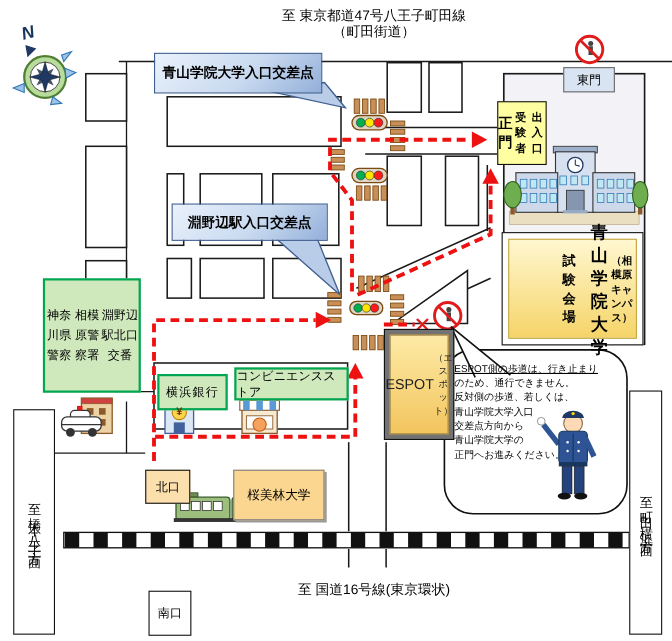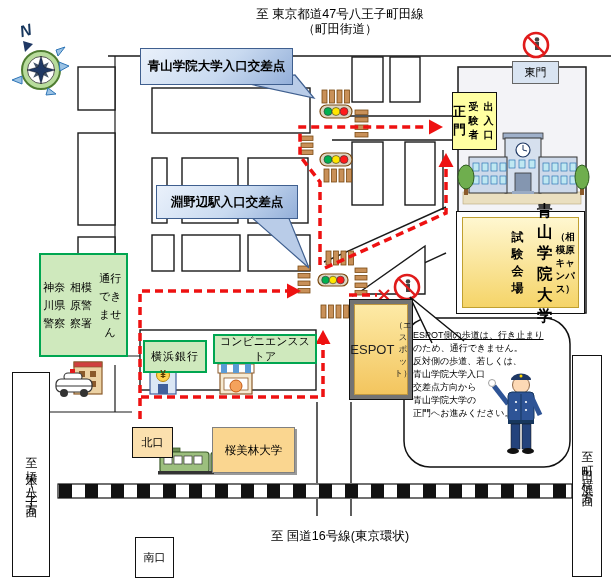--- a/index.html
+++ b/index.html
@@ -1,20 +1,20 @@
 <!DOCTYPE html>
 <html><head>
 <meta charset="utf-8">
 <style>
   html,body{margin:0;padding:0;background:#ffffff;}
   #stage{position:relative;width:611px;height:583px;background:#ffffff;overflow:hidden;
          font-family:"Liberation Sans","DejaVu Sans",sans-serif;color:#000;}
   #map-svg{position:absolute;left:0;top:0;z-index:1;}
   .abs{position:absolute;z-index:3;box-sizing:border-box;}
-  .ctr{display:flex;align-items:center;justify-content:center;text-align:center;}
+  .ctr{display:flex;align-items:center;justify-content:center;}
   .col{display:flex;flex-direction:row;align-items:center;justify-content:center;text-align:center;}
   .callout{background:linear-gradient(135deg,#eaf1fb 0%,#c9daf0 55%,#93afd9 100%);
            border:1.2px solid #3f5f8f;font-weight:bold;font-size:12.5px;}
   .greenbox{background:#cfe9bd;border:2px solid #00a651;font-size:11px;}
   .yellowbox{background:#ffffa2;border:1.3px solid #111;}
   .vlabel{writing-mode:vertical-rl;letter-spacing:5px;font-size:12px;}
   .whitebox{background:#fff;border:1.4px solid #111;}
   .u{text-decoration:underline;}
   .notice-line{font-size:9px;line-height:13px;white-space:nowrap;}
 </style>
@@ -286,21 +286,21 @@
 
 <div class="abs" style="left:20px;top:22px;font-size:16px;font-weight:bold;font-style:italic;color:#17365d;transform:rotate(-15deg);">N</div>
 
 <div class="abs callout ctr" style="left:140px;top:48px;width:153px;height:37px;">青山学院大学入口交差点</div>
 
 <div class="abs callout ctr" style="left:156px;top:185px;width:142px;height:34px;">淵野辺駅入口交差点</div>
 
 <div class="abs greenbox col" style="left:10px;top:253px;width:89px;height:104px;line-height:18px;margin-left:29px;">
   <div>神奈川県警察</div>
   <div>相模原警察署</div>
-  <div>通行できません</div>
+  <div>淵野辺駅北口交番</div>
 </div>
 
 <div class="abs greenbox ctr" style="left:143px;top:340px;width:64px;height:33px;letter-spacing:1px;">横浜銀行</div>
 
 <div class="abs greenbox ctr" style="left:213px;top:334px;width:104px;height:30px;">コンビニエンスストア</div>
 
 <div class="abs" style="left:349px;top:299px;width:64px;height:101px;background:#737373;border:1.4px solid #111;">
   <div class="col" style="position:absolute;left:4px;top:4px;right:4px;bottom:4px;
        background:linear-gradient(180deg,#fdeaa6 0%,#f3c55e 100%);border:1px solid #c09840;">
     <div style="font-size:13px;color:#222;">ESPOT</div>

